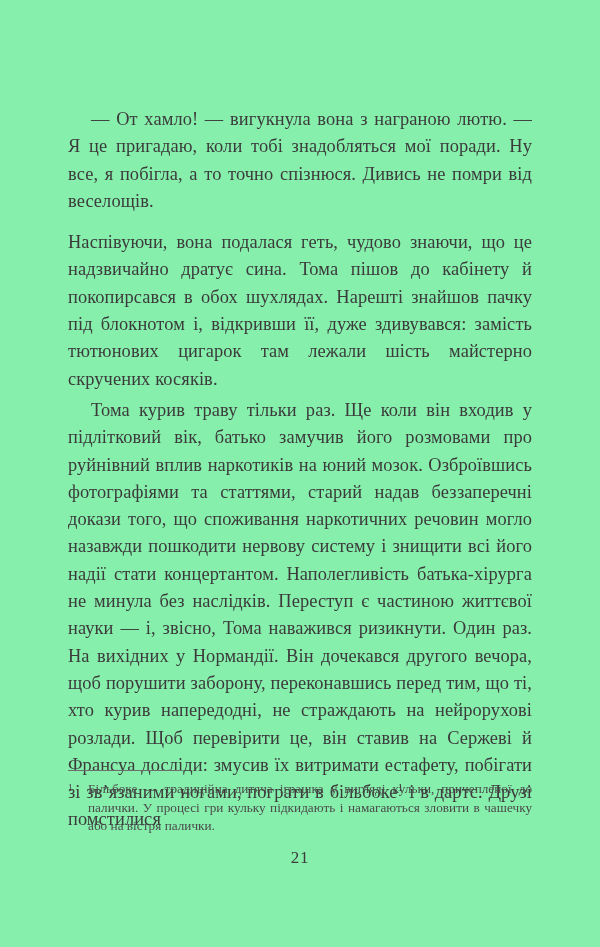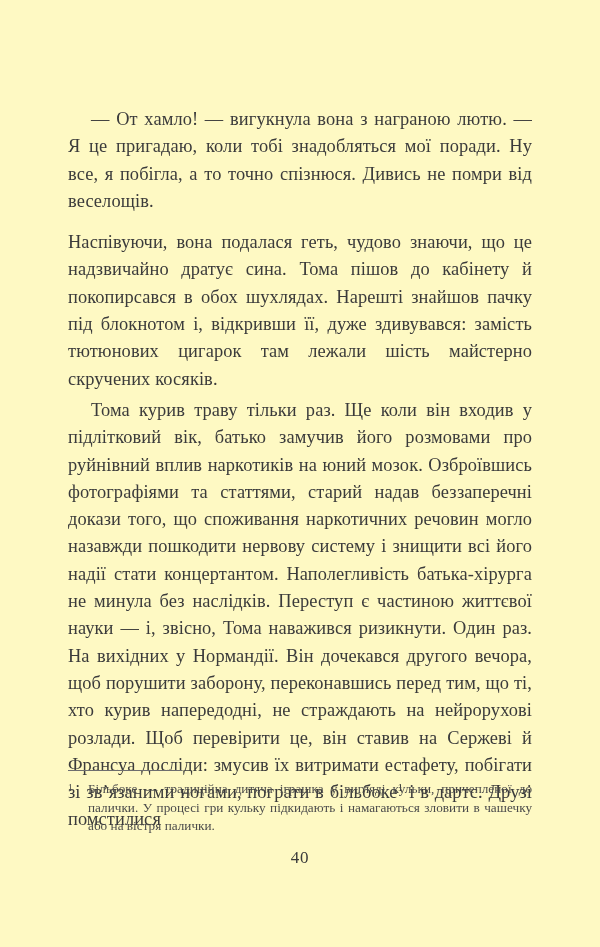--- a/index.html
+++ b/index.html
@@ -14,21 +14,21 @@
     position: relative;
     overflow: hidden;
     font-family: "Liberation Serif", "DejaVu Serif", serif;
     color: #3b3b3b;
     -webkit-font-smoothing: antialiased;
   }
 
   .page {
     position: absolute;
     inset: 0;
-    background: #fef9c3;
+    background: #86efac;
     padding-left: 28px;
   }
 
   
   .textblock {
     position: absolute;
     left: 68px;
     top: 106px;
     width: 464px;
   }
@@ -124,15 +124,15 @@
 
   </div>
 
   <div class="footnote-area">
     <div class="footnote-rule"></div>
     <div class="footnote">
       <span class="fn-num">1</span><span>Більбоке — традиційна дитяча іграшка у вигляді кульки, причепленої до палички. У процесі гри кульку підкидають і намагаються зловити в чашечку або на вістря палички.</span>
     </div>
   </div>
 
-  <div class="folio">40</div>
+  <div class="folio">21</div>
 
 </div>
 
 </body></html>

